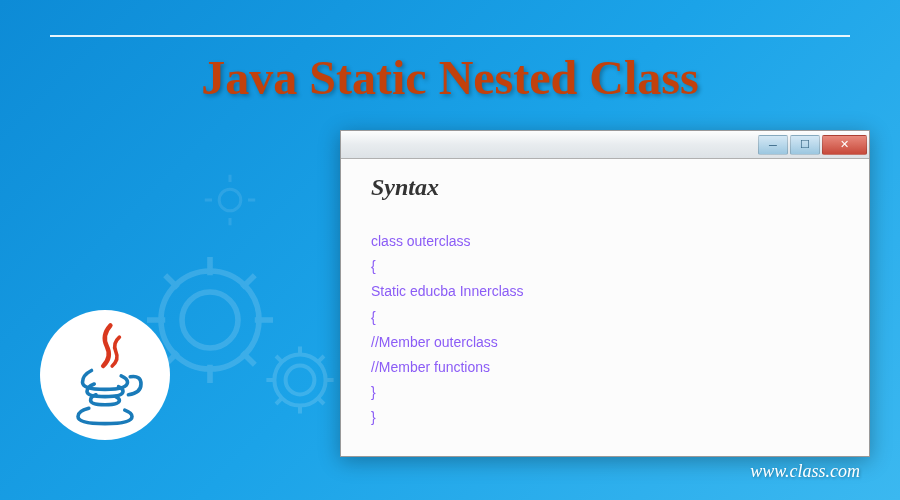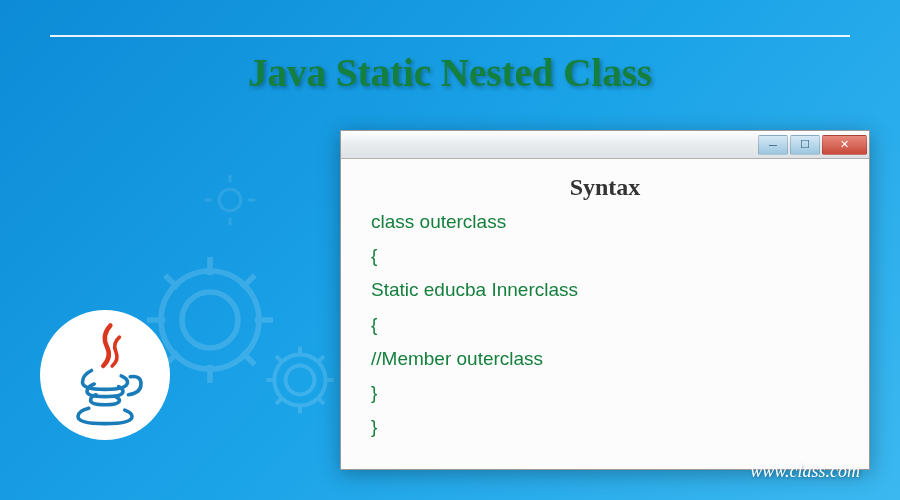--- a/index.html
+++ b/index.html
@@ -49,22 +49,22 @@
       left: 50px;
       right: 50px;
       border-top: 2px solid rgba(255,255,255,0.9);
     }
     .title {
       position: absolute;
       top: 50px;
       left: 0;
       right: 0;
       text-align: center;
-      color: #15803d;
-      font-size: 39px;
+      color: #c2410c;
+      font-size: 48px;
       font-weight: bold;
       font-family: Georgia, 'Times New Roman', serif;
       text-shadow: 2px 2px 4px rgba(0,0,0,0.3);
     }
     .java-logo {
       position: absolute;
       left: 40px;
       bottom: 60px;
       width: 130px;
       height: 130px;
@@ -116,31 +116,32 @@
       color: #fff;
       width: 45px;
     }
     .content {
       padding: 15px 30px 25px 30px;
       background: #fcfcfc;
       font-family: 'Segoe UI', Tahoma, sans-serif;
       color: #4a4a4a;
     }
     .syntax-title {
-      text-align: center;
+      text-align: left;
       font-weight: bold;
       font-size: 24px;
       color: #333;
-      margin-bottom: 4px;
+      margin-bottom: 28px;
       font-family: 'Times New Roman', serif;
+      font-style: italic;
     }
     .code-line {
-      font-size: 19px;
+      font-size: 14px;
       line-height: 1.8;
-      color: #15803d;
+      color: #8b5cf6;
     }
     .website {
       position: absolute;
       bottom: 18px;
       right: 40px;
       color: #fff;
       font-size: 18px;
       font-style: italic;
       font-family: Georgia, serif;
       text-shadow: 1px 1px 3px rgba(0,0,0,0.3);
@@ -197,18 +198,19 @@
     <div class="win-btn max">☐</div>
     <div class="win-btn close">✕</div>
   </div>
   <div class="content">
     <div class="syntax-title">Syntax</div>
     <div class="code-line">class outerclass</div>
     <div class="code-line">{</div>
     <div class="code-line">Static educba Innerclass</div>
     <div class="code-line">{</div>
     <div class="code-line">//Member outerclass</div>
+    <div class="code-line">//Member functions</div>
     <div class="code-line">}</div>
     <div class="code-line">}</div>
   </div>
 </div>
 
 <div class="website">www.class.com</div>
 
 </body></html>

